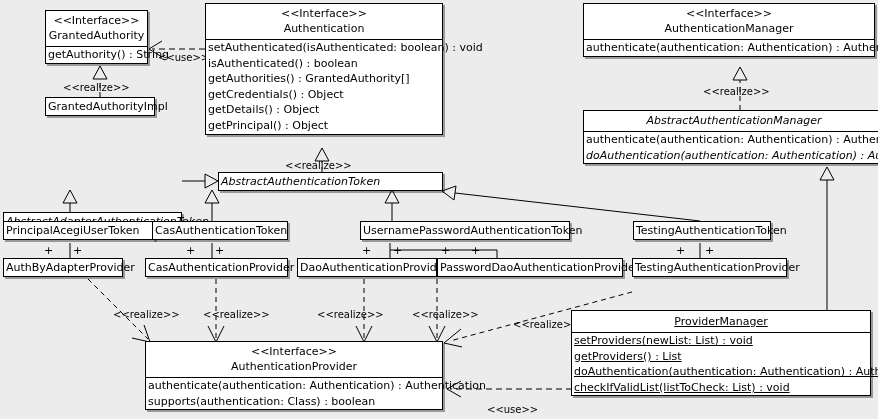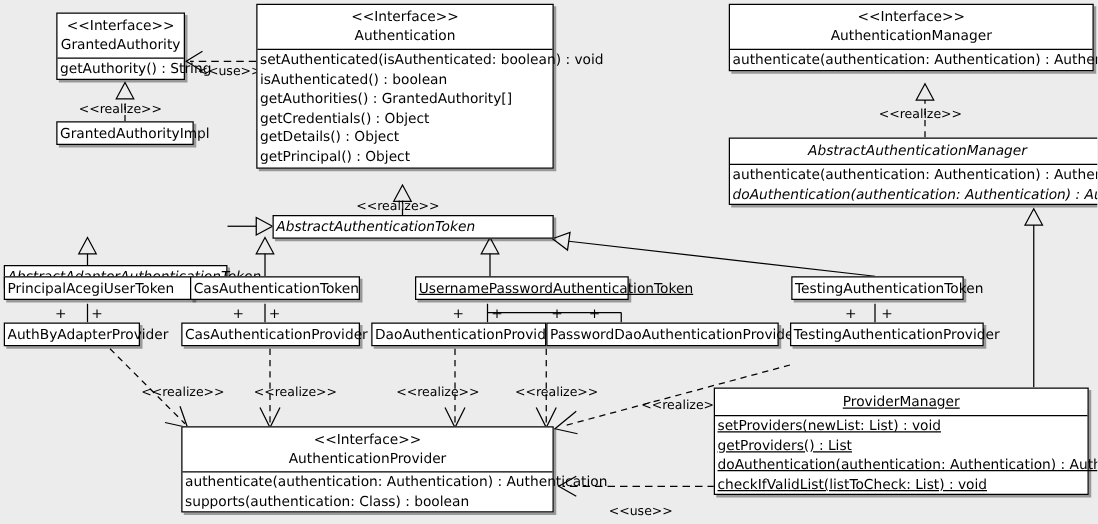--- a/index.html
+++ b/index.html
@@ -231,29 +231,29 @@
   </div>
 
   <div class="uml-box" style="left:3px; top:221px; width:152px;">
     <div class="simple-name">PrincipalAcegiUserToken</div>
   </div>
 
   <div class="uml-box" style="left:152px; top:221px; width:136px;">
     <div class="simple-name">CasAuthenticationToken</div>
   </div>
 
-  <div class="uml-box" style="left:332px; top:221px; width:171px;text-decoration:underline;">
+  <div class="uml-box" style="left:360px; top:221px; width:210px;">
     <div class="simple-name">UsernamePasswordAuthenticationToken</div>
   </div>
 
   <div class="uml-box" style="left:633px; top:221px; width:138px;">
     <div class="simple-name">TestingAuthenticationToken</div>
   </div>
 
-  <div class="uml-box" style="left:3px; top:258px; width:109px;">
+  <div class="uml-box" style="left:3px; top:258px; width:120px;">
     <div class="simple-name">AuthByAdapterProvider</div>
   </div>
 
   <div class="uml-box" style="left:145px; top:258px; width:143px;">
     <div class="simple-name">CasAuthenticationProvider</div>
   </div>
 
   <div class="uml-box" style="left:297px; top:258px; width:140px;">
     <div class="simple-name">DaoAuthenticationProvider</div>
   </div>

